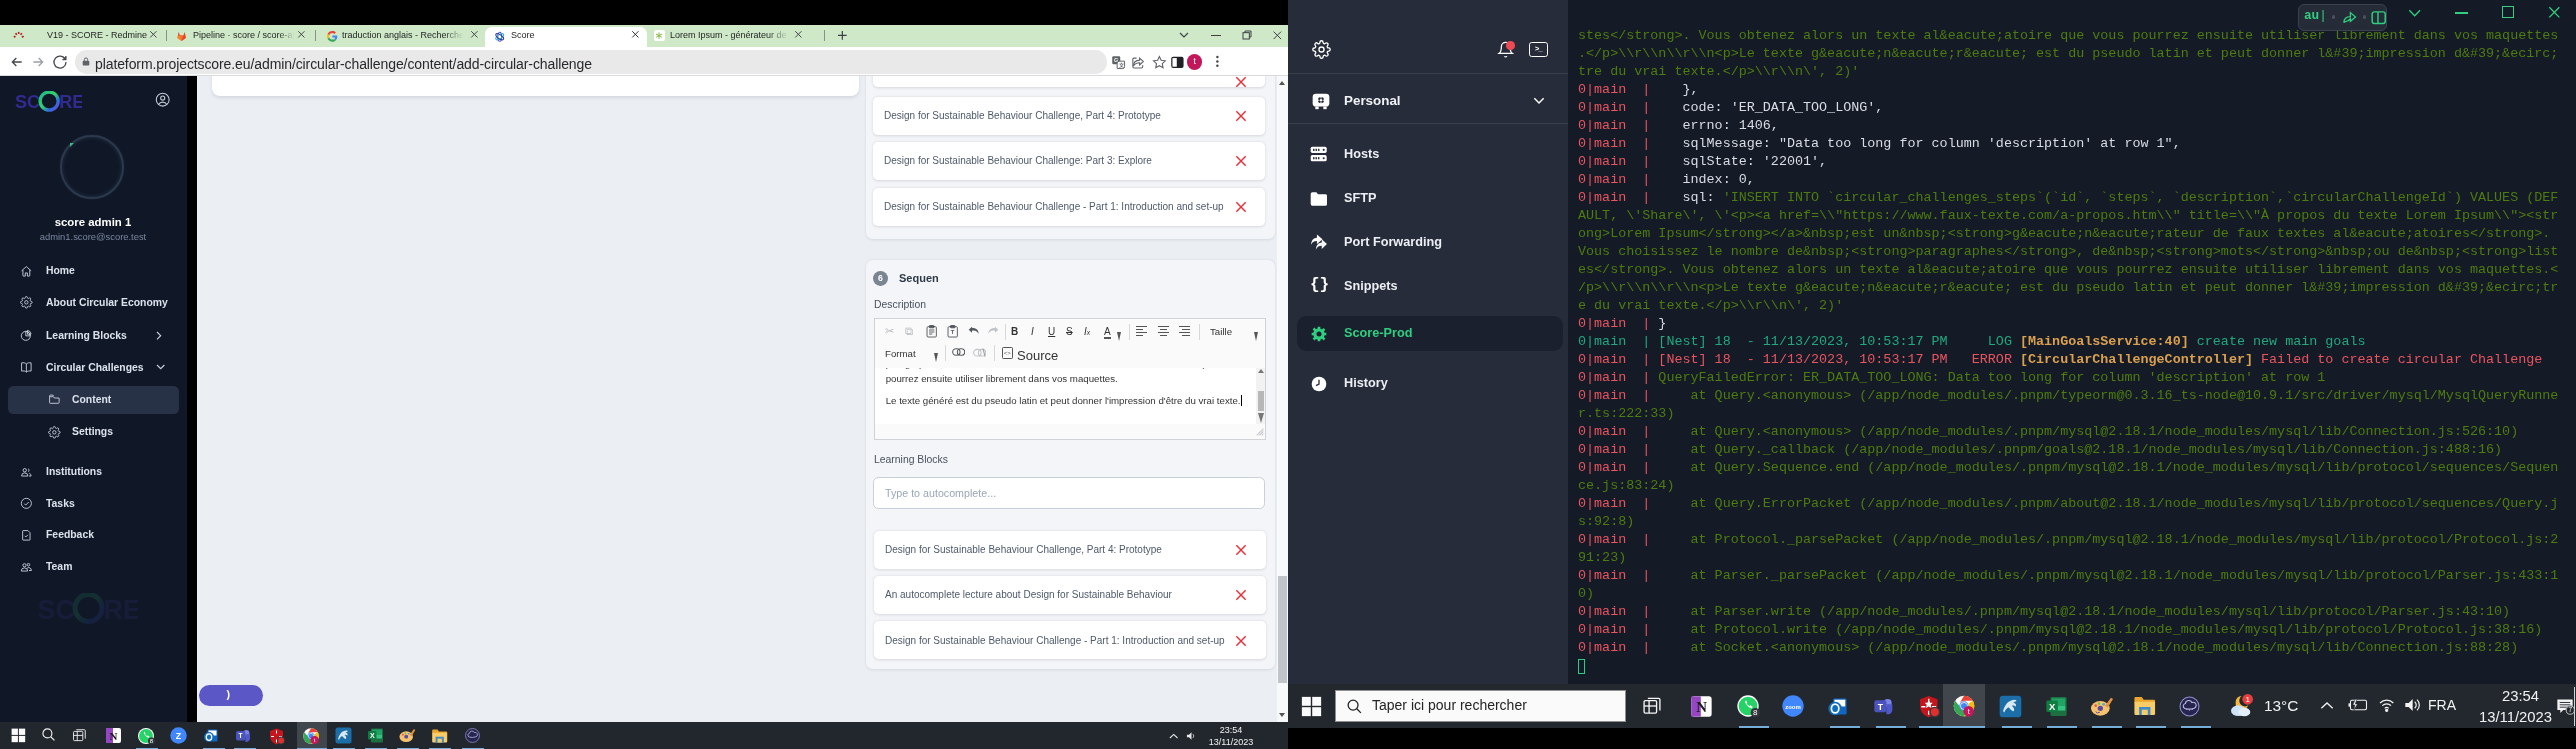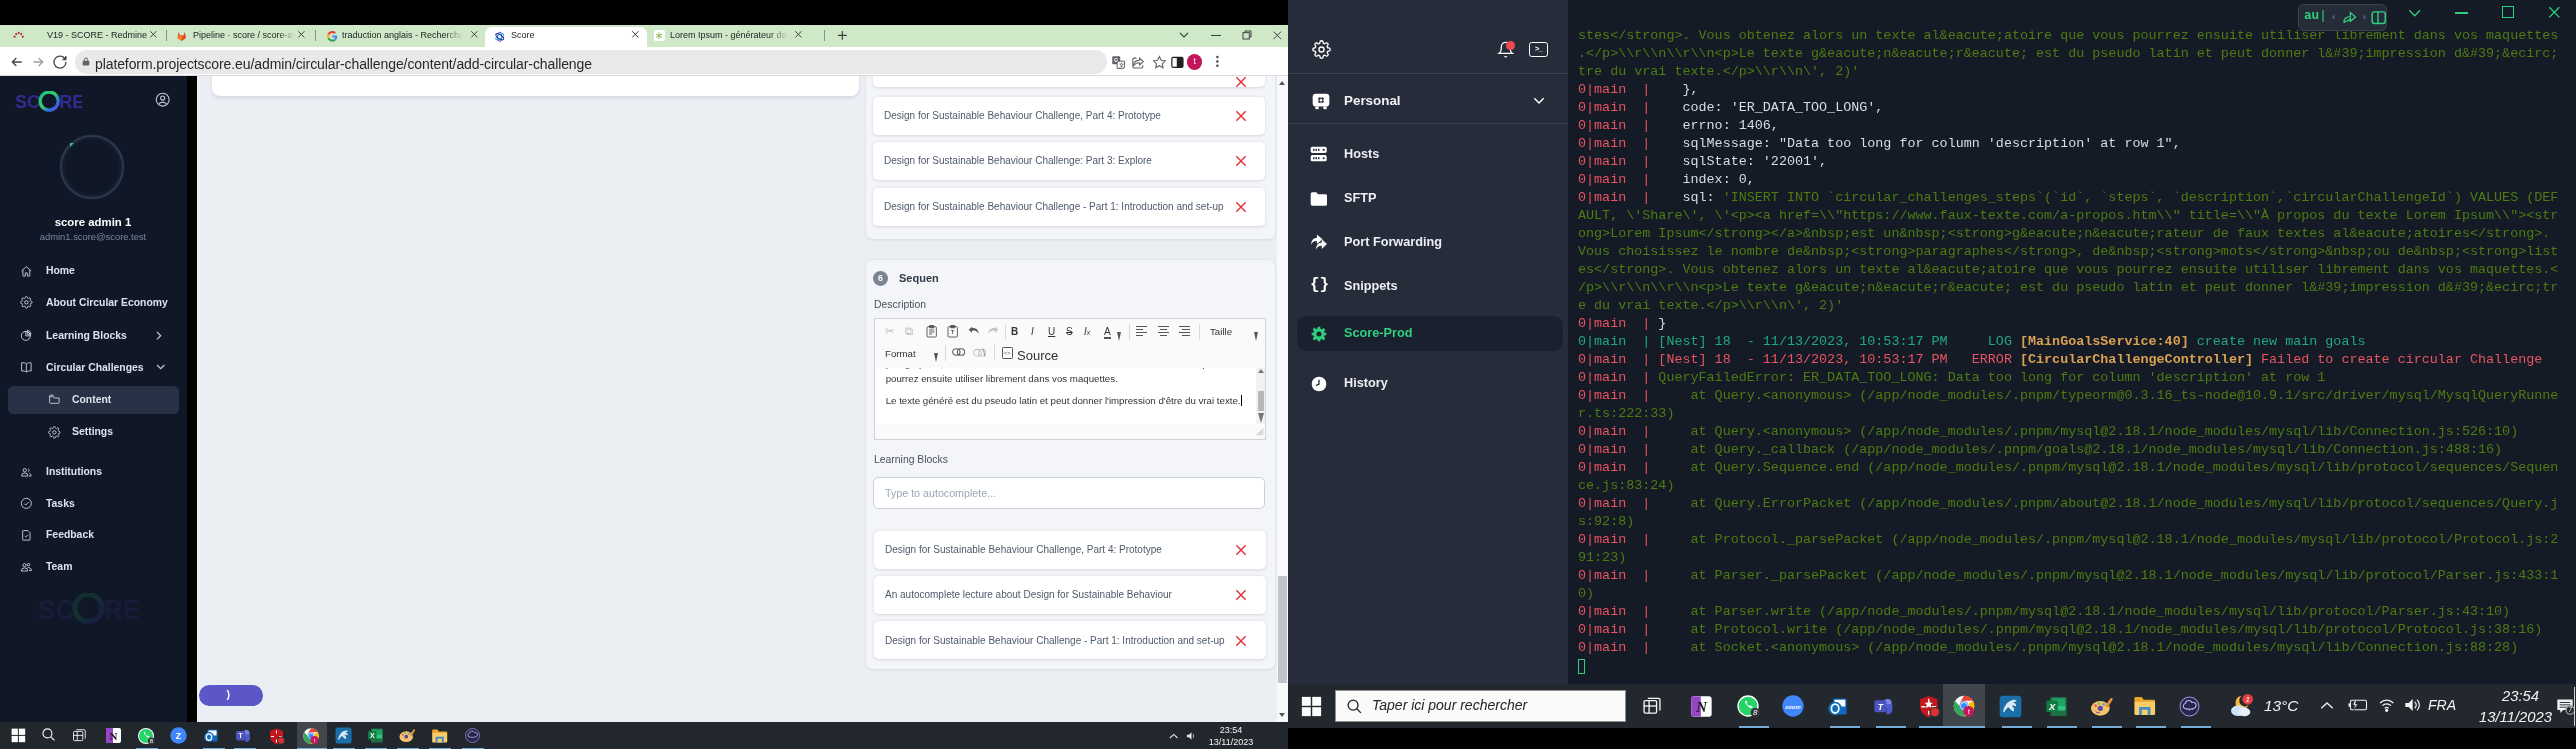--- a/index.html
+++ b/index.html
@@ -28,21 +28,21 @@
 #term .r{color:#e8555f;}
 #term .y{color:#d9a04f;font-weight:bold;}
 #term .t{color:#21a87d;}
 #term .w{color:#d8dce4;}
 #term .cur{display:inline-block;width:7.4px;height:14.8px;border:1px solid #2ecc7c;margin-top:2px;}
 .menlbl{font-size:12.7px;font-weight:700;color:#eceff3;}
 #termsb svg, #termsb div{z-index:2;}
 
 #tmtool{left:2298px;top:4px;width:89px;height:27px;background:#262b38;border:0.7px solid #3c4150;border-radius:6px;}
 .tg{color:#2fcf7f;}
-#rtaskbar{overflow:hidden;font-style:italic;}
+#rtaskbar{overflow:hidden;}
 .rul{top:42px;width:29.5px;height:2.7px;background:#76aed9;}
 .ric{line-height:0;}
 
 .bicon{position:absolute;width:12.7px;height:12.7px;fill:none;stroke:#ccd3df;stroke-width:1.7;}
 .bmen{position:absolute;font-size:10.4px;font-weight:700;color:#dce2ec;}
 
 #bmain{overflow:hidden;}
 .lrow{width:392px;background:#fff;border-radius:4.7px;box-shadow:0 0.7px 2.7px rgba(70,80,100,0.18);}
 .ltxt{font-size:10px;color:#4e5a6b;letter-spacing:0px;}
 .xic{position:absolute;width:12px;height:12px;stroke:#e3343c;stroke-width:2.2;fill:none;}

